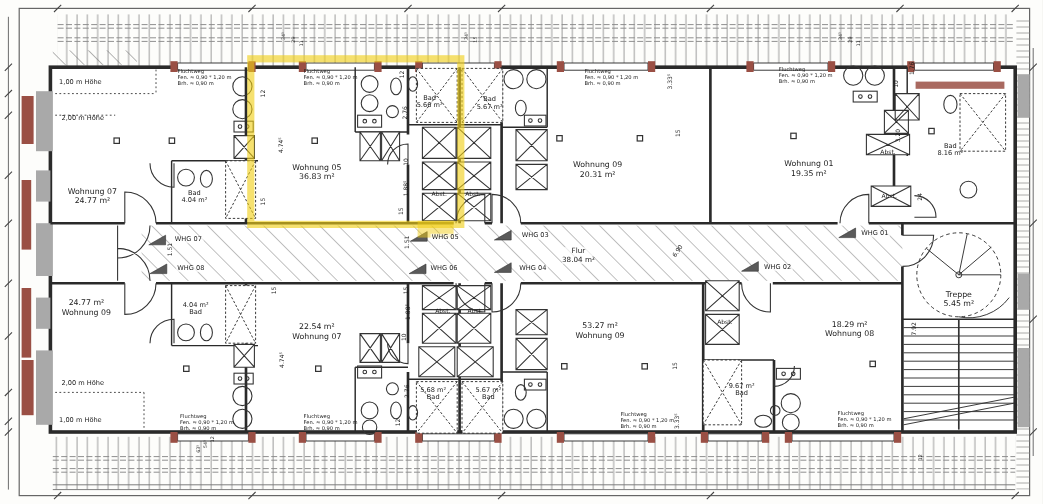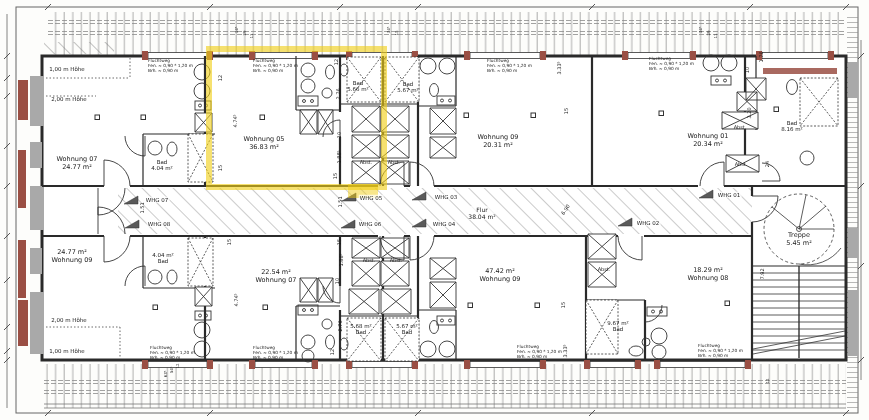--- a/index.html
+++ b/index.html
@@ -296,34 +296,34 @@
       <span>24.77 m²</span>
     </div>
 <div class="lbl" style="left:264px;top:144px">
       <span>Wohnung 05</span>
       <span>36.83 m²</span>
     </div>
 <div class="lbl" style="left:498px;top:142px">
       <span>Wohnung 09</span>
       <span>20.31 m²</span>
     </div>
-<div class="lbl" style="left:708px;top:141px">
+<div class="lbl" style="left:674px;top:141px">
       <span>Wohnung 01</span>
-      <span>20.34 m²</span>
+      <span>19.35 m²</span>
     </div>
 <div class="lbl" style="left:72px;top:257px">
       <span>24.77 m²</span>
       <span>Wohnung 09</span>
     </div>
-<div class="lbl" style="left:276px;top:277px">
+<div class="lbl" style="left:264px;top:277px">
       <span>22.54 m²</span>
       <span>Wohnung 07</span>
     </div>
 <div class="lbl" style="left:500px;top:276px">
-      <span>47.42 m²</span>
+      <span>53.27 m²</span>
       <span>Wohnung 09</span>
     </div>
 <div class="lbl" style="left:708px;top:275px">
       <span>18.29 m²</span>
       <span>Wohnung 08</span>
     </div>
 
 <div class="lbl bad" style="left:162px;top:165px">
       <span>Bad</span>
       <span>4.04 m²</span>
@@ -354,21 +354,21 @@
     </div>
 <div class="lbl bad" style="left:618px;top:326px">
       <span>9.67 m²</span>
       <span>Bad</span>
     </div>
 
 <div class="lbl flur" style="left:482px;top:213px">
       <span>Flur</span>
       <span>38.04 m²</span>
     </div>
-<div class="lbl" style="left:799px;top:240px">
+<div class="lbl" style="left:799px;top:250px">
       <span>Treppe</span>
       <span>5.45 m²</span>
     </div>
 
 <div class="lbl whg" style="left:157px;top:200px">WHG 07</div>
 <div class="lbl whg" style="left:159px;top:224px">WHG 08</div>
 <div class="lbl whg" style="left:371px;top:198px">WHG 05</div>
 <div class="lbl whg" style="left:370px;top:224px">WHG 06</div>
 <div class="lbl whg" style="left:446px;top:197px">WHG 03</div>
 <div class="lbl whg" style="left:444px;top:224px">WHG 04</div>

